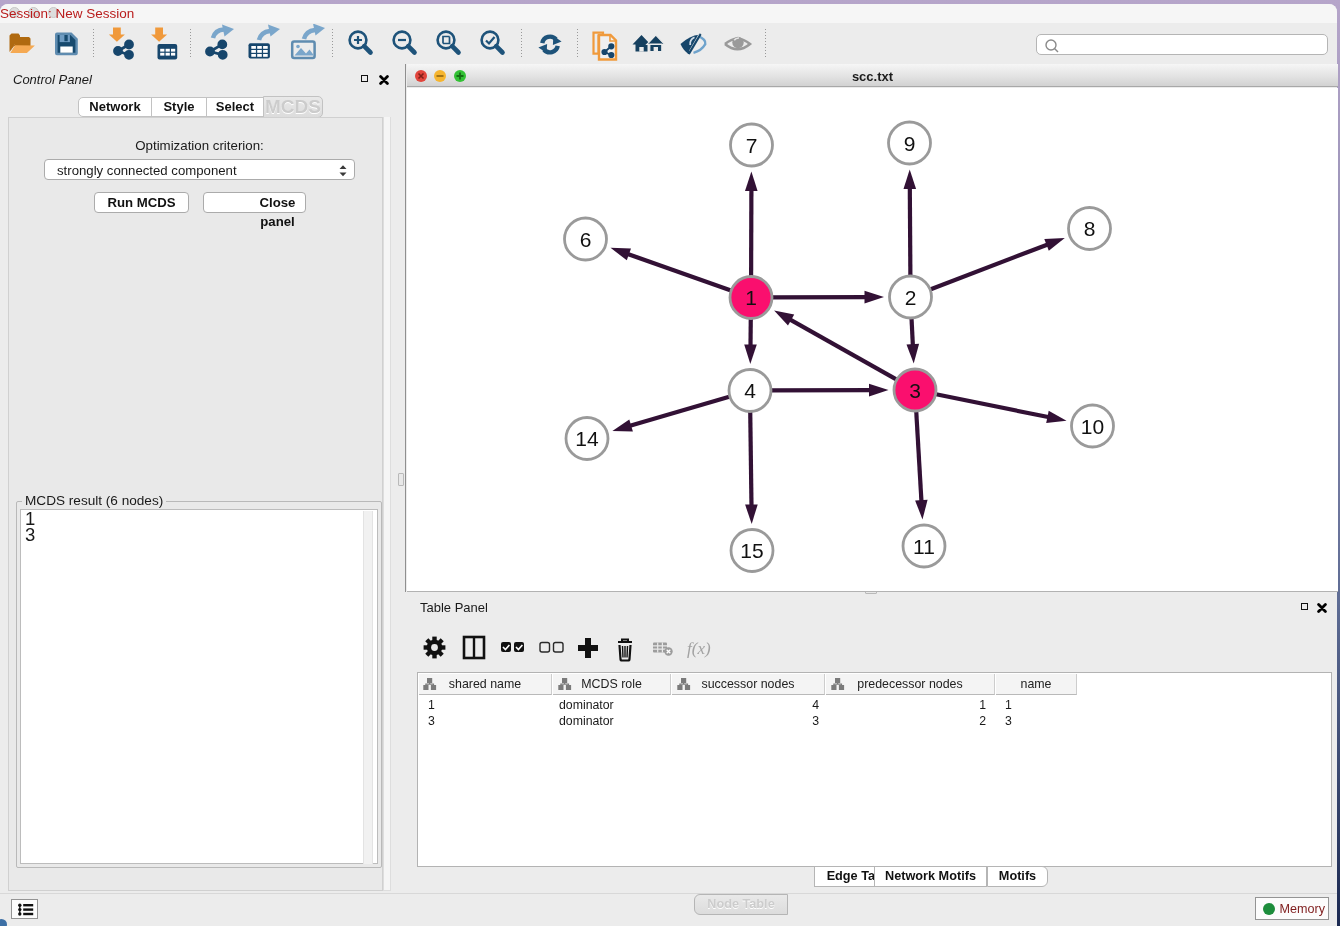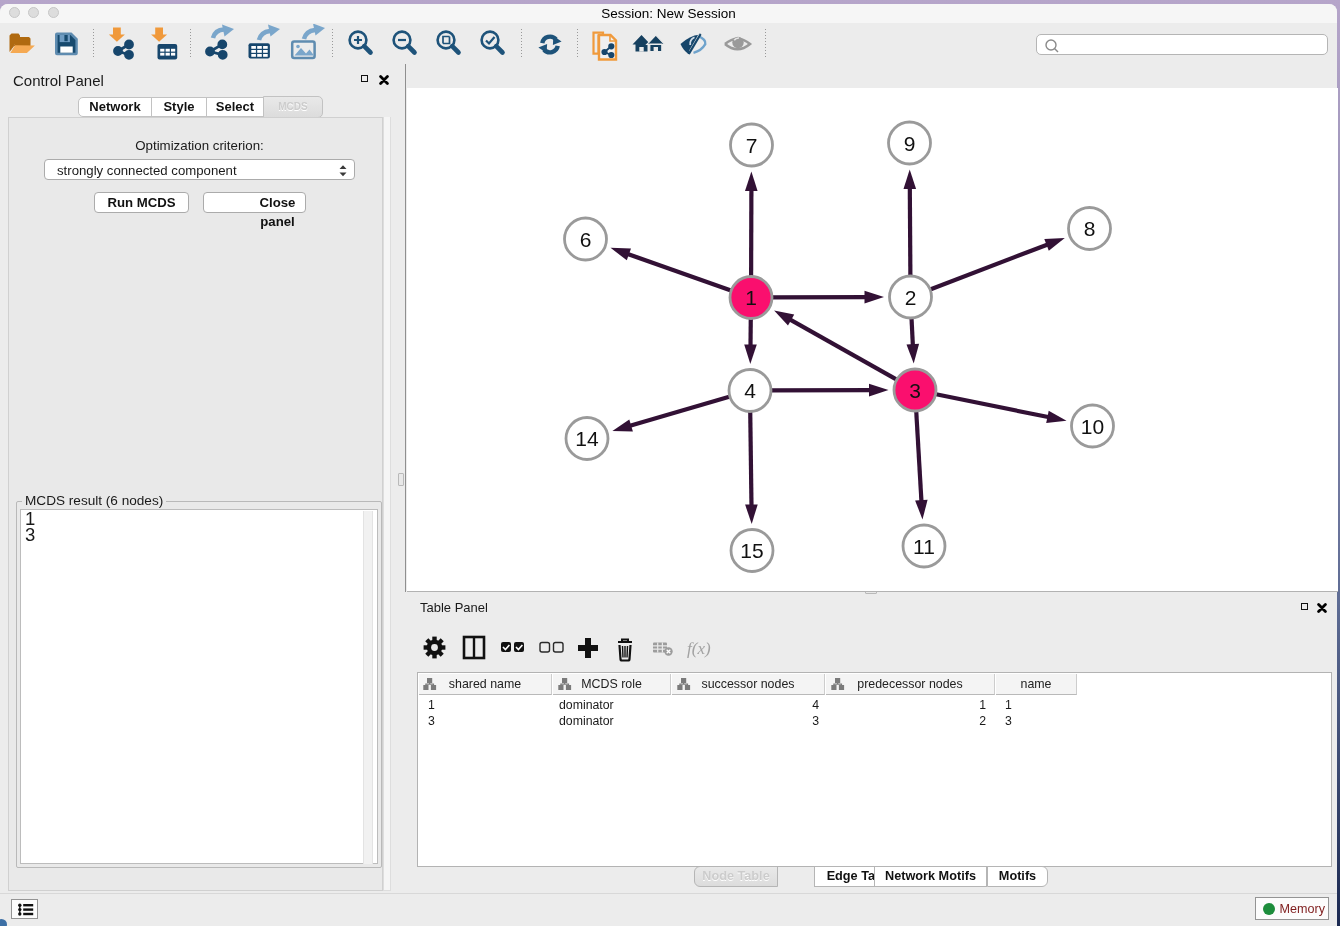--- a/index.html
+++ b/index.html
@@ -2,26 +2,26 @@
 <html><head>
 <meta charset="utf-8">
 <style>
 * { margin:0; padding:0; box-sizing:border-box; }
 html,body { width:1340px; height:926px; overflow:hidden; }
 body { font-family:"Liberation Sans", sans-serif; background:linear-gradient(180deg,#b6a5ca 0%,#9490b4 30%,#5e6c94 65%,#1b2951 100%); position:relative; font-size:13px; color:#1a1a1a;}
 .abs { position:absolute; }
 #win { position:absolute; left:0; top:4px; width:1337px; height:922px; background:#ececec; border-radius:8px 8px 0 0; }
 #titlebar { position:absolute; left:0; top:4px; width:1337px; height:19px; background:#f6f6f6; border-radius:8px 8px 0 0; }
 .tl { position:absolute; top:3px; width:11px; height:11px; border-radius:50%; background:#dddddd; border:1px solid #c7c7c7; }
-#wtitle { position:absolute; top:6px; left:0; width:1337px; text-align:center; font-size:13.5px; color:#000000; }
+#wtitle { position:absolute; top:6px; left:0; width:1337px; text-align:left; font-size:13.5px; color:#b91c1c; }
 .sep { position:absolute; top:29px; height:30px; width:1px; background:repeating-linear-gradient(180deg,#999 0,#999 1px,transparent 1px,transparent 3px); }
 #searchbox { position:absolute; left:1036px; top:33.5px; width:292px; height:21px; background:#fff; border:1px solid #b5b5b5; border-radius:5px; }
-#cp-title { position:absolute; left:13px; top:72px; font-size:15px; }
+#cp-title { position:absolute; left:13px; top:72px; font-size:13px;font-style:italic; }
 .tab { position:absolute; top:97px; height:20px; background:#fff; border:1px solid #c2c2c2; font-size:13px; font-weight:bold; color:#111; text-align:center; line-height:18px; }
-.tabd { position:absolute; background:linear-gradient(180deg,#e9e9e9,#dcdcdc); border:1px solid #c2c2c2; font-size:10px; font-weight:bold; color:#cccccc; text-shadow:0 1px 0 #ffffff; text-align:center; border-radius:3px 3px 3px 3px; }
+.tabd { position:absolute; background:linear-gradient(180deg,#e9e9e9,#dcdcdc); border:1px solid #c2c2c2; font-size:19px; font-weight:bold; color:#cccccc; text-shadow:0 1px 0 #ffffff; text-align:center; border-radius:3px 3px 3px 3px; }
 #cp-body { position:absolute; left:8px; top:117px; width:375px; height:774px; background:#e9e9e9; border:1px solid #d0d0d0; }
 #cp-scroll { position:absolute; left:383px; top:117px; width:8px; height:774px; background:#f5f5f5; border:1px solid #dddddd; border-top:none;}
 #optlabel { position:absolute; left:44px; top:138px; width:311px; text-align:center; font-size:13.3px; font-weight:normal; }
 #combo { position:absolute; left:44px; top:159px; width:311px; height:21px; background:#fff; border:1px solid #ababab; border-radius:4px; }
 #combo span { position:absolute; left:12px; top:2.5px; font-size:13.2px; }
 .btn { position:absolute; top:192px; height:21px; background:#fff; border:1px solid #ababab; border-radius:4px; font-size:13.2px; font-weight:bold; text-align:center; line-height:19px; color:#111; }
 #fieldset { position:absolute; left:16px; top:501px; width:366px; height:367px; border:1px solid #b9b9b9; border-radius:2px; }
 #legend { position:absolute; left:22px; top:493px; background:#e9e9e9; padding:0 3px; font-size:13.6px; }
 #mcdsbox { position:absolute; left:20px; top:509px; width:358px; height:355px; background:#fff; border:1px solid #bcbcbc; }
 #mcdsbox .txt { position:absolute; left:4px; top:1px; font-size:18.5px; line-height:16.3px; }
@@ -208,20 +208,32 @@
 <div id="fieldset"></div>
 <div id="legend">MCDS result (6 nodes)</div>
 <div id="mcdsbox">
     <div class="txt">1<br>3</div>
     <div class="sb"></div>
   </div>
 <div class="grip" style="left:398px;top:473px;width:6px;height:13px;"></div>
 <div class="grip" style="left:865px;top:588px;width:12px;height:6px;"></div>
 
 <div id="netwin">
+<div id="nettitle">
+  <div class="light" style="left:7.5px;background:#e1453c;"><svg width="12" height="12" viewBox="0 0 12 12">
+          <path d="M3.5,3.5 L8.5,8.5 M8.5,3.5 L3.5,8.5" stroke="#841e18" stroke-width="1.6"></path>
+        </svg></div>
+  <div class="light" style="left:27px;background:#f6b52f;"><svg width="12" height="12" viewBox="0 0 12 12">
+          <path d="M2.5,6 L9.5,6" stroke="#9a6c14" stroke-width="1.8"></path>
+        </svg></div>
+  <div class="light" style="left:46.5px;background:#33c135;"><svg width="12" height="12" viewBox="0 0 12 12">
+          <path d="M2.5,6 L9.5,6 M6,2.5 L6,9.5" stroke="#146e14" stroke-width="1.8"></path>
+        </svg></div>
+  <div id="nettext">scc.txt</div>
+</div>
 <div id="netcanvas">
 <svg width="934" height="502" viewBox="0 0 934 502" font-family="Liberation Sans, sans-serif">
 <g stroke="#321135" stroke-width="4.2">
 <line x1="344.1" y1="190.5" x2="344.4" y2="101.0"></line>
 <line x1="326.1" y1="203.2" x2="220.0" y2="165.7"></line>
 <line x1="363.0" y1="209.4" x2="459.5" y2="209.1"></line>
 <line x1="343.8" y1="228.5" x2="343.5" y2="258.5"></line>
 <line x1="491.5" y1="292.7" x2="382.3" y2="231.1"></line>
 <line x1="503.4" y1="190.0" x2="502.8" y2="99.0"></line>
 <line x1="521.2" y1="202.2" x2="641.4" y2="156.2"></line>
@@ -371,21 +383,21 @@
 <div class="td" style="left:141px;top:24px;">dominator</div>
 <div class="td" style="left:254px;top:24px;width:147px;text-align:right;">4</div>
 <div class="td" style="left:408px;top:24px;width:160px;text-align:right;">1</div>
 <div class="td" style="left:587px;top:24px;">1</div>
 <div class="td" style="left:10px;top:40px;">3</div>
 <div class="td" style="left:141px;top:40px;">dominator</div>
 <div class="td" style="left:254px;top:40px;width:147px;text-align:right;">3</div>
 <div class="td" style="left:408px;top:40px;width:160px;text-align:right;">2</div>
 <div class="td" style="left:587px;top:40px;">3</div>
 </div>
-<div class="btabd" style="left:694px;width:84px;border-radius:6px 0 0 6px;">Node Table</div>
+<div class="btabd" style="left:694px;width:94px;border-radius:6px 0 0 6px;margin-top:28px;">Node Table</div>
 <div class="btab" style="left:814px;width:92px;">Edge Table</div>
 <div class="btab" style="left:874px;width:113px;">Network Motifs</div>
 <div class="btab" style="left:987px;width:61px;border-radius:0 6px 6px 0;">Motifs</div>
 
 <div id="statusbar"></div>
 <div class="sbtn" style="left:10.5px;top:899px;width:27px;height:20px;">
 <svg width="16" height="13" style="position:absolute;left:6px;top:3px;" viewBox="0 0 16 13">
       <g fill="#111">
         <circle cx="1.8" cy="2.2" r="1.7"></circle>
         <circle cx="1.8" cy="6.6" r="1.7"></circle>

